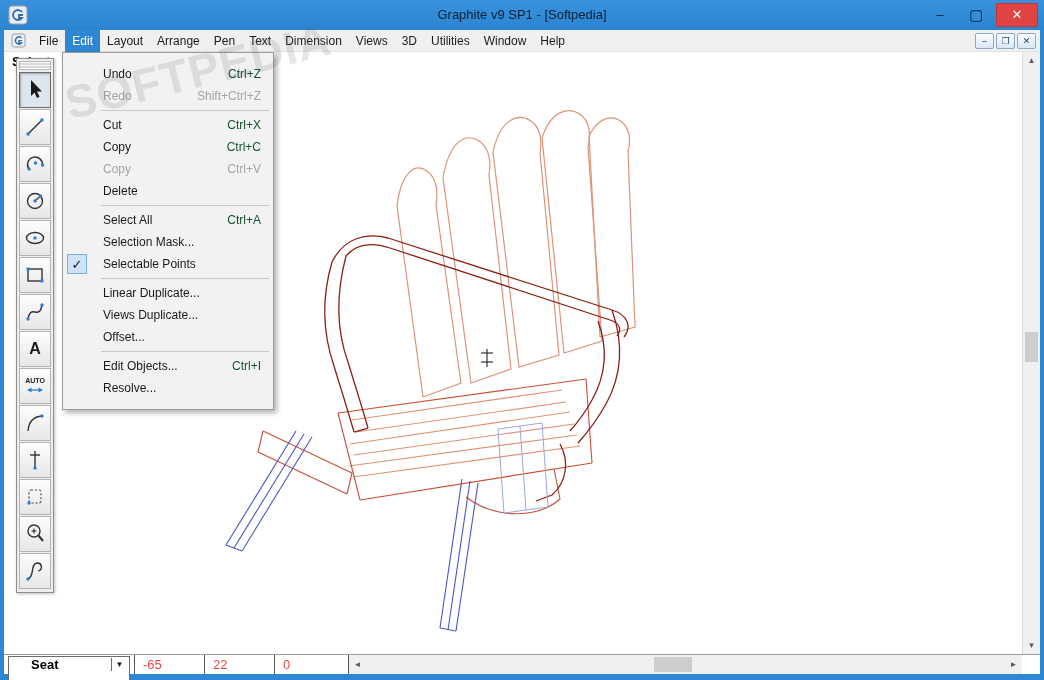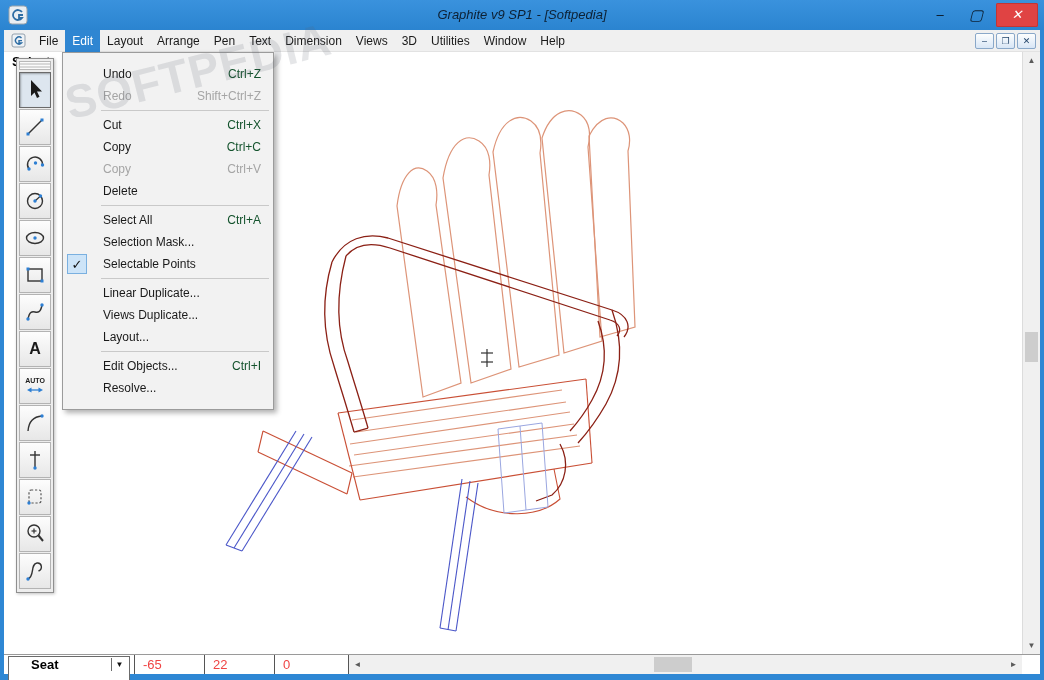--- a/index.html
+++ b/index.html
@@ -2,21 +2,21 @@
 <html><head>
 <meta charset="utf-8">
 <style>
   * { margin:0; padding:0; box-sizing:border-box; }
   html,body { width:1044px; height:680px; overflow:hidden; background:#555; }
   body { font-family:"Liberation Sans", sans-serif; position:relative; }
 
   .window { position:absolute; left:0; top:0; width:1044px; height:680px; background:#2e87d4; }
 
   
-  .titlebar { position:absolute; left:0; top:0; width:100%; height:30px; background:linear-gradient(#3a92dd,#2b84d0);font-style:italic; }
+  .titlebar { position:absolute; left:0; top:0; width:100%; height:30px; background:linear-gradient(#3a92dd,#2b84d0); }
   .app-icon { position:absolute; left:8px; top:5px; width:20px; height:20px; }
   .title-text { position:absolute; left:0; right:0; top:0; height:30px; line-height:30px; text-align:center; font-size:13px; color:#0d2033; }
   .caption-buttons { position:absolute; right:6px; top:2px; display:flex; align-items:center; gap:4px; height:26px; }
   .cap-btn { width:32px; height:24px; text-align:center; line-height:24px; color:#0d2033; font-size:13px; cursor:default; }
   .cap-btn.max { font-size:15px; }
   .cap-btn.close { width:42px; background:#e04343; color:#fff; border-radius:2px; box-shadow:inset 0 0 0 1px #c23535; }
 
   
   .client { position:absolute; left:4px; top:30px; width:1036px; height:644px; background:#f0f0f0; }
 
@@ -344,21 +344,21 @@
       <span>Selectable Points</span>
     </div>
     <div class="msep"></div>
     <div class="mi">
       <span>Linear Duplicate...</span>
     </div>
     <div class="mi">
       <span>Views Duplicate...</span>
     </div>
     <div class="mi">
-      <span>Layout...</span>
+      <span>Offset...</span>
     </div>
     <div class="msep"></div>
     <div class="mi">
       <span>Edit Objects...</span>
       <span class="mi-shortcut">Ctrl+I</span>
     </div>
     <div class="mi">
       <span>Resolve...</span>
     </div>
   </div>

